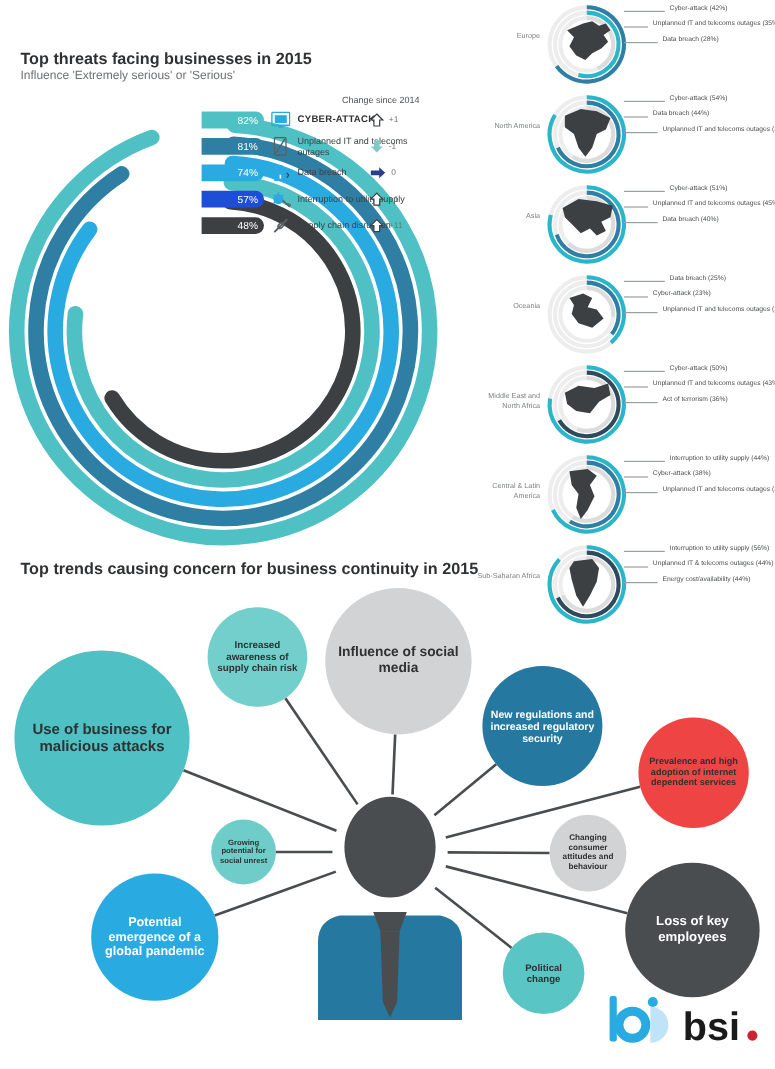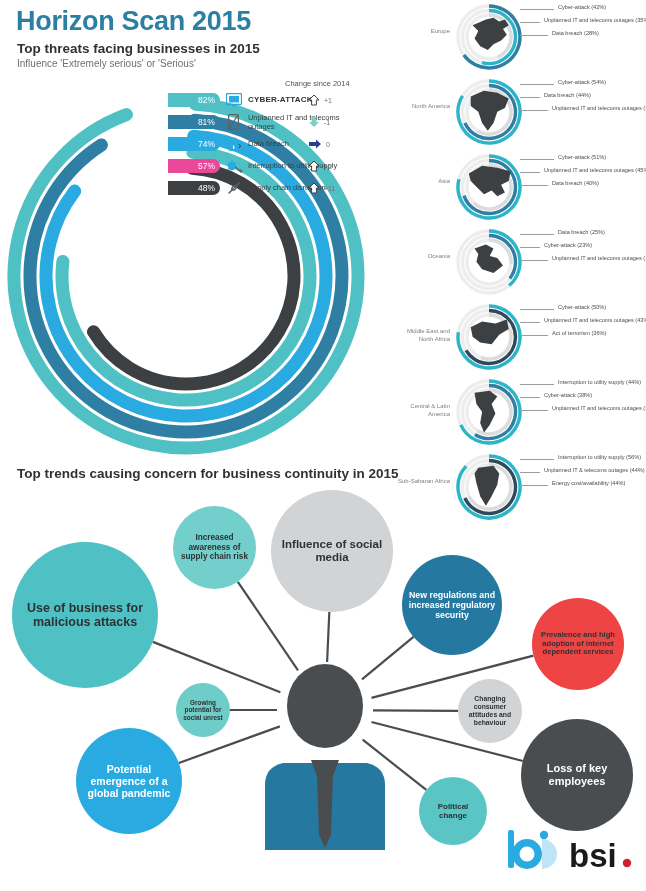--- a/index.html
+++ b/index.html
@@ -94,21 +94,20 @@
     text-align: center; font-weight: bold; line-height: 1.15;
     box-sizing: border-box;
   }
   .bsi-logo { position: absolute; left: 505px; top: 826px; width: 130px; height: 46px; }
 </style>
 </head>
 <body>
 
 <div class="page">
 
-  <div class="hdr-title">Horizon Scan 2015</div>
   <div class="hdr-sub">Top threats facing businesses in 2015</div>
   <div class="hdr-note">Influence 'Extremely serious' or 'Serious'</div>
   <div class="change-label">Change since 2014</div>
 
   <svg class="spiral" width="380" height="370" viewBox="0 0 380 370">
     <g fill="none" stroke-linecap="round">
       <path id="arc0" stroke-width="13" d="M 189.45523130465565 18.26008442713305 A 172 172 0 1 1 120.47143705920031 28.62977290031705" stroke="#4fc1c4"></path>
       <path id="arc1" stroke-width="13" d="M 188.57567490422258 34.23589052693464 A 156 156 0 1 1 95.38202035101261 58.94353308545374" stroke="#2e7fa3"></path>
       <path id="arc2" stroke-width="13" d="M 187.69611850378948 50.21169662673623 A 140 140 0 1 1 68.70967005413459 105.06200814393826" stroke="#29abe2"></path>
       <path id="arc3" stroke-width="13" d="M 186.8165621033564 66.18750272653779 A 124 124 0 1 1 56.8598338835058 175.4226377968368" stroke="#4fc1c4"></path>
@@ -166,21 +165,21 @@
       <div class="lg-txt">Data breach</div>
       <div class="lg-chg">
         <svg width="14" height="12" viewBox="0 0 14 12">
             <path d="M13 6 L8 1.4 L8 4 L1 4 L1 8 L8 8 L8 10.6 Z" fill="#2a3f8f"></path>
           </svg>
         <span>0</span>
       </div>
     </div>
 
     <div class="lg-row">
-      <div class="lg-pct" style="background:#ec4899">57%</div>
+      <div class="lg-pct" style="background:#1d4ed8">57%</div>
       <div class="lg-ico">
         <svg width="17" height="15" viewBox="0 0 17 15">
             <circle cx="6" cy="7" r="4.2" fill="#29abe2"></circle>
             <path d="M6 1 L6 3 M2 3.4 L3.4 4.8 M10 3.4 L8.6 4.8 M1.6 10.6 L3.2 9.4" stroke="#29abe2" stroke-width="1.2"></path>
             <path d="M9.5 8 L15.5 13.5" stroke="#5b6163" stroke-width="1.4"></path>
             <path d="M13.5 10.5 L16.5 12.2" stroke="#5b6163" stroke-width="1.2"></path>
           </svg>
       </div>
       <div class="lg-txt">Interruption to utility supply</div>
       <div class="lg-chg">

